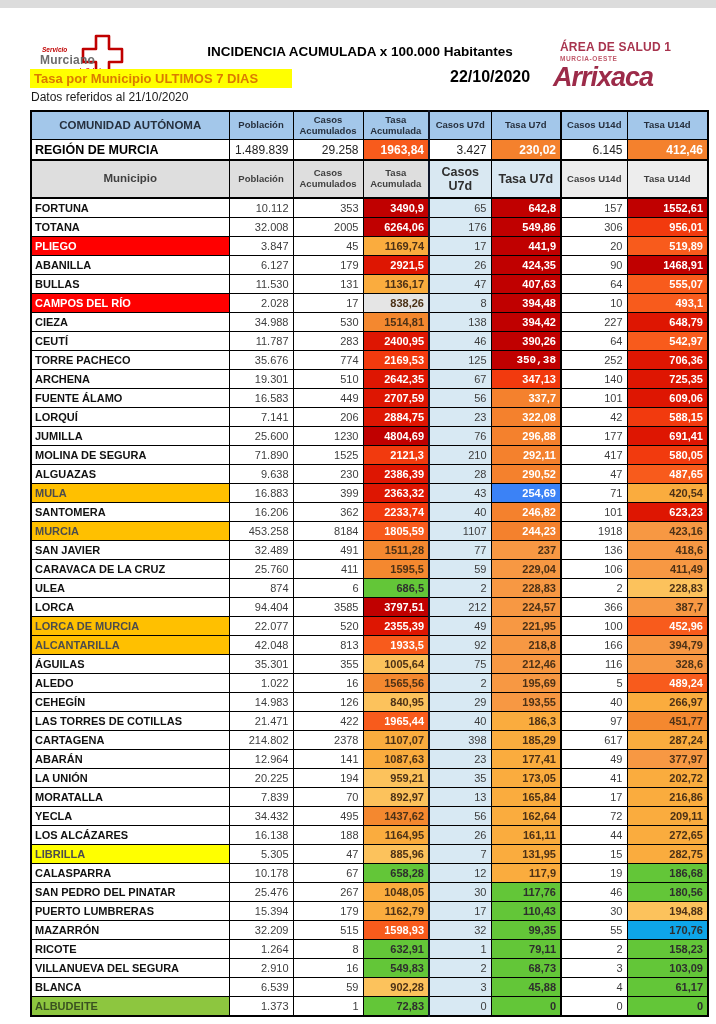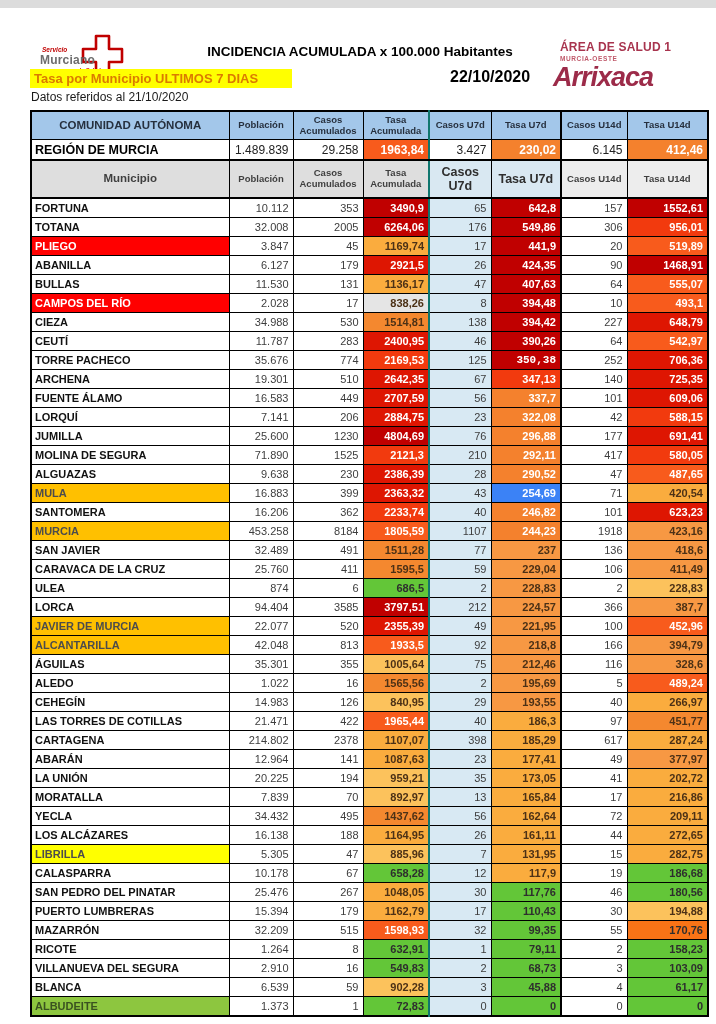--- a/index.html
+++ b/index.html
@@ -21,21 +21,21 @@
             color:#9c2b49;letter-spacing:-1px;}
   .banner{position:absolute;left:30px;top:69px;width:262px;height:19px;line-height:19px;
           padding-left:4px;box-sizing:border-box;font-size:13px;font-weight:bold;}
   .date{position:absolute;left:450px;top:68px;font-size:16px;font-weight:bold;color:#000;}
   .subnote{position:absolute;left:31px;top:90px;font-size:12px;color:#1a1a1a;}
 
   
   table{border-collapse:collapse;table-layout:fixed;position:absolute;left:30px;top:110px;width:677px;
         border:2px solid #000;}
   td{border:1px solid #000;overflow:hidden;white-space:nowrap;vertical-align:middle;padding:0;}
-  .bl2{border-left:2px solid #0f766e;}
+  .bl2{border-left:2px solid #0f172a;}
   .br2{border-right:2px solid #000;}
 
   .h1 td{background:#a3c7ea;color:#26303e;font-weight:bold;text-align:center;font-size:9.5px;
          height:27px;white-space:normal;line-height:1.1;}
   .h1 td.big{font-size:11.5px;}
 
   .reg td{height:19px;border-bottom:2px solid #000;}
   .reg .name{font-weight:bold;font-size:12.5px;padding-left:3px;color:#000;}
   .reg .num{text-align:right;padding-right:4px;font-size:12px;color:#222;}
   .reg .tasa{text-align:right;padding-right:4px;font-size:12px;font-weight:bold;}
@@ -333,21 +333,21 @@
           <td class="name">LORCA</td>
           <td class="num">94.404</td>
           <td class="num">3585</td>
           <td class="tasa" style="background: rgb(192, 0, 0); color: rgb(255, 255, 255);">3797,51</td>
           <td class="num c7 bl2">212</td>
           <td class="tasa br2" style="background: rgb(247, 152, 67); color: rgb(76, 49, 22);">224,57</td>
           <td class="num">366</td>
           <td class="tasa" style="background: rgb(247, 152, 67); color: rgb(76, 49, 22);">387,7</td>
         </tr>
         <tr>
-          <td class="name" style="background: rgb(255, 192, 0); color: rgb(76, 76, 76);">JAVIER DE MURCIA</td>
+          <td class="name" style="background: rgb(255, 192, 0); color: rgb(76, 76, 76);">LORCA DE MURCIA</td>
           <td class="num">22.077</td>
           <td class="num">520</td>
           <td class="tasa" style="background: rgb(222, 22, 2); color: rgb(255, 255, 255);">2355,39</td>
           <td class="num c7 bl2">49</td>
           <td class="tasa br2" style="background: rgb(247, 152, 67); color: rgb(76, 49, 22);">221,95</td>
           <td class="num">100</td>
           <td class="tasa" style="background: rgb(248, 91, 28); color: rgb(255, 255, 255);">452,96</td>
         </tr>
         <tr>
           <td class="name" style="background: rgb(255, 192, 0); color: rgb(76, 76, 76);">ALCANTARILLA</td>
@@ -500,21 +500,21 @@
           <td class="tasa" style="background: rgb(252, 194, 92); color: rgb(76, 49, 22);">194,88</td>
         </tr>
         <tr>
           <td class="name">MAZARRÓN</td>
           <td class="num">32.209</td>
           <td class="num">515</td>
           <td class="tasa" style="background: rgb(248, 91, 28); color: rgb(255, 255, 255);">1598,93</td>
           <td class="num c7 bl2">32</td>
           <td class="tasa br2" style="background: rgb(99, 198, 56); color: rgb(46, 46, 46);">99,35</td>
           <td class="num">55</td>
-          <td class="tasa" style="background: #f97316; color: rgb(46, 46, 46); padding-left: 33px;">170,76</td>
+          <td class="tasa" style="background: #0ea5e9; color: rgb(46, 46, 46); padding-left: 33px;">170,76</td>
         </tr>
         <tr>
           <td class="name">RICOTE</td>
           <td class="num">1.264</td>
           <td class="num">8</td>
           <td class="tasa" style="background: rgb(99, 198, 56); color: rgb(46, 46, 46);">632,91</td>
           <td class="num c7 bl2">1</td>
           <td class="tasa br2" style="background: rgb(99, 198, 56); color: rgb(46, 46, 46);">79,11</td>
           <td class="num">2</td>
           <td class="tasa" style="background: rgb(99, 198, 56); color: rgb(46, 46, 46);">158,23</td>

